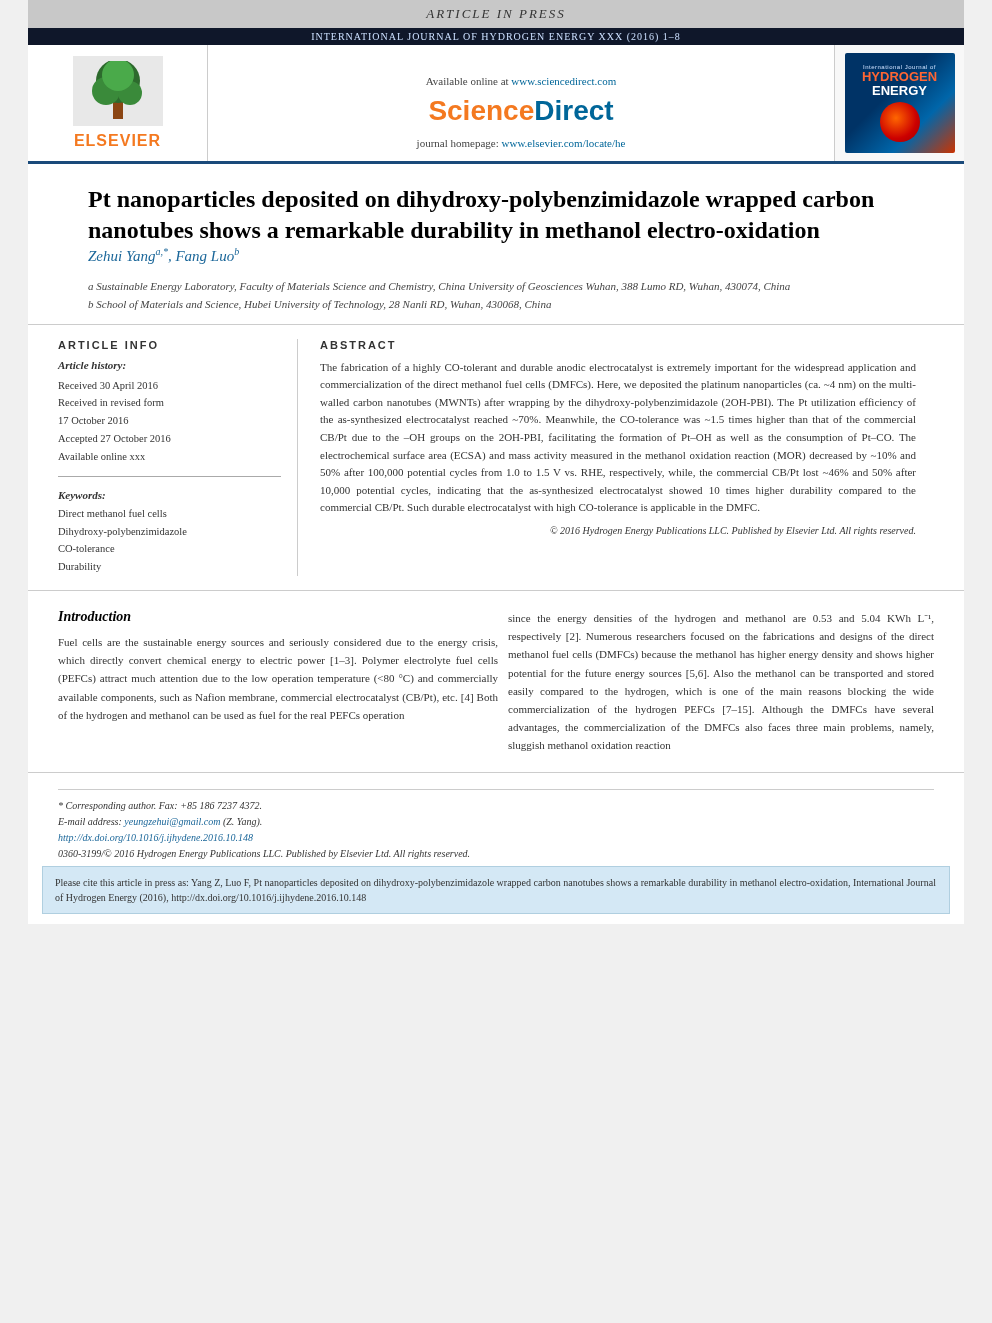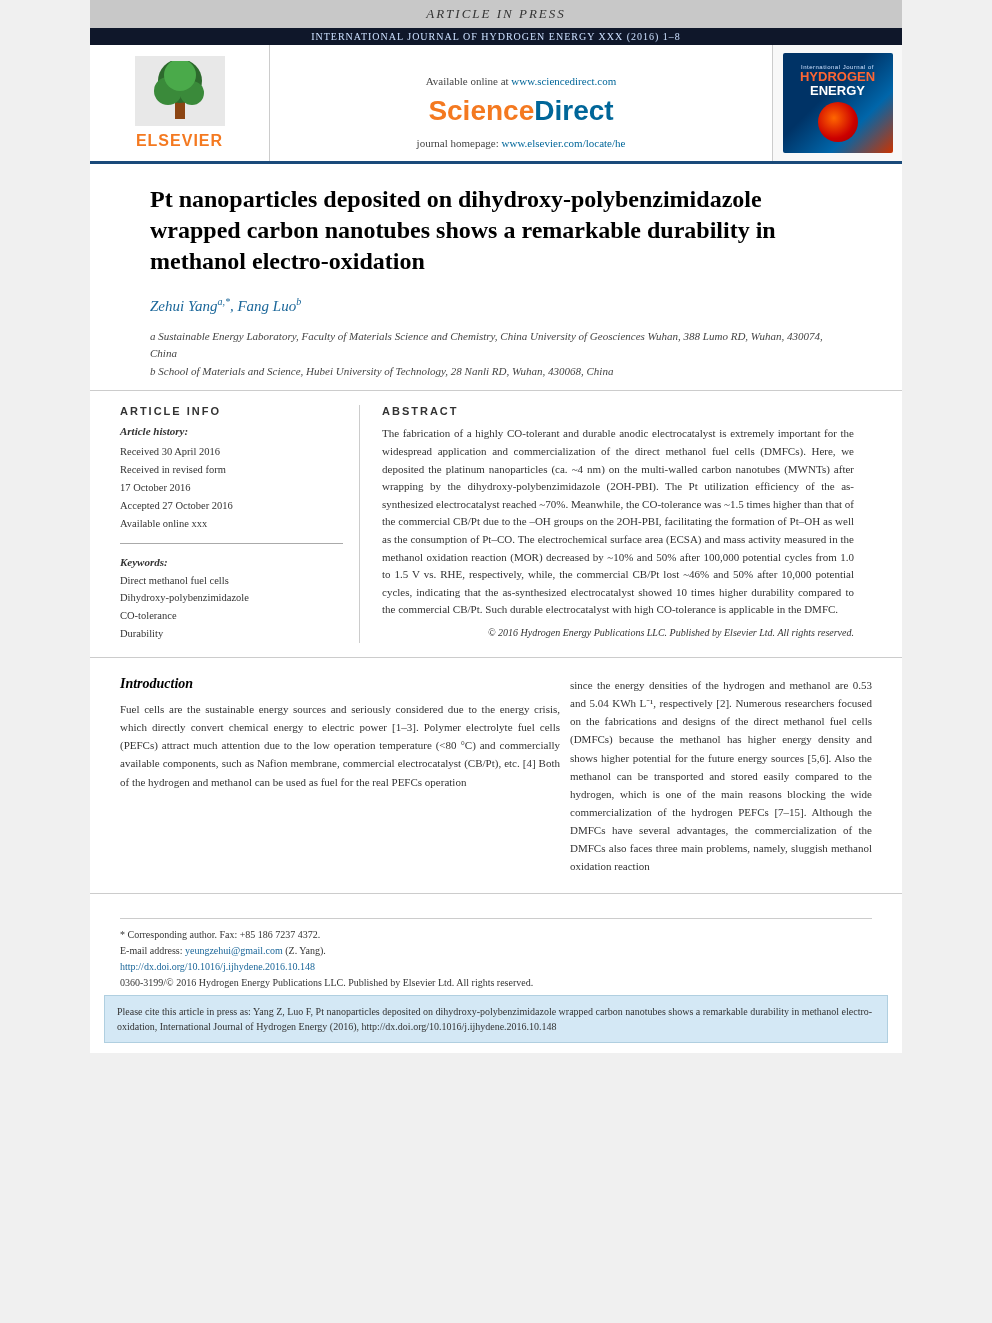--- a/index.html
+++ b/index.html
@@ -5,21 +5,21 @@
     * { margin: 0; padding: 0; box-sizing: border-box; }
     body {
       font-family: 'Times New Roman', Times, serif;
       background: #f0f0f0;
       display: flex;
       justify-content: center;
       align-items: flex-start;
       min-height: 100vh;
     }
     .page {
-      width: 812px;
+      width: 936px;
       background: #fff;
       position: relative;
     }
     
     .article-in-press-banner {
       background: #c8c8c8;
       text-align: center;
       padding: 6px 0;
       font-size: 13px;
       letter-spacing: 2px;
@@ -157,21 +157,20 @@
     
     .article-title-section {
       padding: 20px 60px 10px 60px;
       border-bottom: 1px solid #ccc;
     }
     .article-title {
       font-size: 24px;
       font-weight: bold;
       color: #000;
       line-height: 1.3;
-      margin-bottom: 18px;
     }
     .authors {
       font-size: 15px;
       color: #1a6699;
       font-style: italic;
       margin-bottom: 13px;
     }
     .author-sup {
       font-size: 10px;
       vertical-align: super;
@@ -272,22 +271,23 @@
       font-style: italic;
     }
     .body-text {
       font-size: 11px;
       color: #333;
       line-height: 1.65;
       text-align: justify;
     }
     
     .footnote-section {
-      padding: 16px 30px 4px 30px;
+      padding: 8px 30px 4px 30px;
       border-top: 1px solid #ccc;
+      font-style: italic;
     }
     .footnote-line {
       font-size: 10px;
       color: #333;
       line-height: 1.6;
     }
     .footnote-line a {
       color: #1a6699;
       text-decoration: none;
     }

